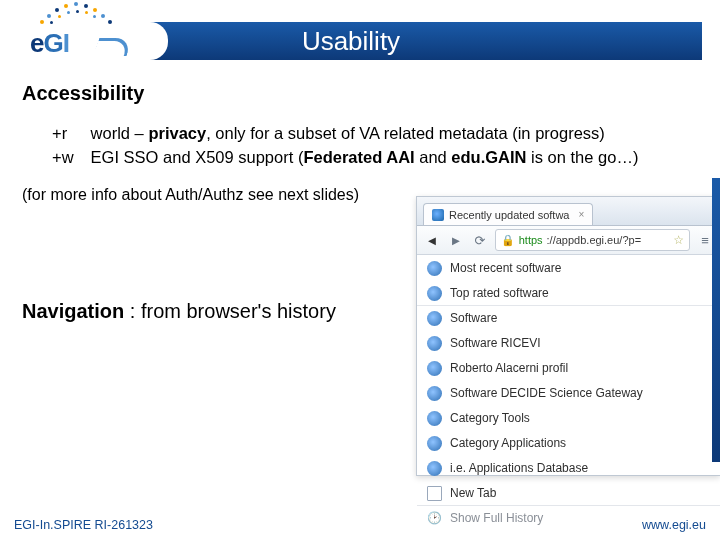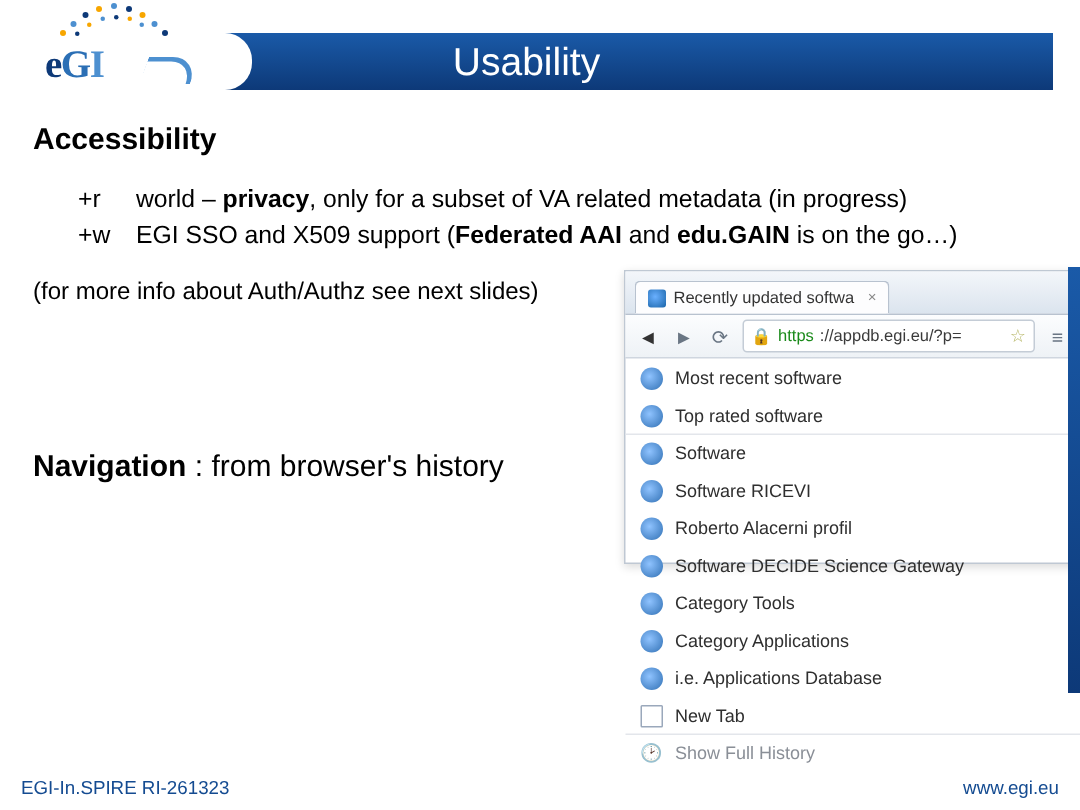--- a/index.html
+++ b/index.html
@@ -2,39 +2,39 @@
 <html><head>
 <meta charset="utf-8">
 <style>
   * { box-sizing: border-box; margin: 0; padding: 0; }
   body { width: 720px; height: 540px; font-family: Arial, Helvetica, sans-serif; background: #fff; position: relative; overflow: hidden; }
 
   .header { height: 68px; position: relative; }
   .title-band { position: absolute; top: 22px; left: 0; right: 18px; height: 38px; background: linear-gradient(#1a5aa8,#0d3978); display: flex; align-items: center; justify-content: center; }
   .title-band span { color: #fff; font-size: 26px; font-weight: 400; }
 
-  .logo-wrap { position: absolute; top: 0; left: 0; width: 140px; height: 68px; background: #fff; z-index: 2; font-family: Liberation Serif, serif; }
+  .logo-wrap { position: absolute; top: 0; left: 0; width: 140px; height: 68px; background: #fff; z-index: 2; }
   .logo-tab { position: absolute; top: 22px; left: 130px; width: 38px; height: 38px; background: #fff; border-radius: 0 18px 18px 0; z-index: 2; }
   .dots { position: absolute; top: 2px; left: 38px; width: 80px; height: 26px; }
   .dots span { position: absolute; width: 4px; height: 4px; border-radius: 50%; }
   .egi-text { position: absolute; top: 28px; left: 30px; font-size: 26px; font-weight: 700; color: #0d3978; letter-spacing: -1px; }
   .egi-text .g { color: #2b6fb5; }
   .egi-text .i { color: #4d90d0; }
   .swoosh { position: absolute; top: 38px; left: 96px; width: 34px; height: 18px; border: 3px solid #4d90d0; border-left: none; border-bottom: none; border-radius: 0 20px 0 0; transform: skewX(-20deg); }
 
   .content { padding: 14px 22px 0 22px; position: relative; }
   .h2 { font-size: 20px; font-weight: 700; margin-bottom: 17px; display: block; }
   .bullets { margin-left: 30px; font-size: 16.5px; line-height: 1.45; }
   .bullets p span.tag { font-family: Arial; display: inline-block; width: 34px; }
   .b1 strong { font-weight: 700; }
   .note { font-size: 16px; margin-top: 16px; display: block; }
   .nav { font-size: 20px; margin-top: 96px; display: block; }
   .nav strong { font-weight: 700; }
 
-  .browser { position: absolute; top: 180px; right: 0; width: 304px; height: 196px; background: #fff; border: 1px solid #bfc8d3; border-right: none; font-size: 11px; color: #333; box-shadow: 0 2px 6px rgba(0,0,0,.15); }
+  .browser { position: absolute; top: 196px; right: 0; width: 304px; height: 280px; background: #fff; border: 1px solid #bfc8d3; border-right: none; font-size: 11px; color: #333; box-shadow: 0 2px 6px rgba(0,0,0,.15); }
   .btabs { height: 28px; background: linear-gradient(#f3f6fa,#dbe4ee); display: flex; align-items: flex-end; padding-left: 6px; }
   .btab { background: #fdfdfe; border: 1px solid #b8c2cf; border-bottom: none; border-radius: 4px 4px 0 0; padding: 4px 8px; display: flex; align-items: center; gap: 5px; height: 22px; }
   .btab .x { color: #888; font-size: 10px; margin-left: 4px; }
   .bfav { width: 12px; height: 12px; background: radial-gradient(circle at 40% 40%, #6ab0ff, #1964a8); border-radius: 2px; }
   .burl { height: 30px; border-top: 1px solid #b8c2cf; border-bottom: 1px solid #cfd6df; background: linear-gradient(#fcfdfe,#eef2f6); display: flex; align-items: center; padding: 0 6px; gap: 6px; }
   .bback, .bfwd, .breload { width: 18px; height: 18px; display: flex; align-items: center; justify-content: center; color: #6a7684; font-size: 13px; }
   .bback { color: #333; }
   .bfield { flex: 1; height: 22px; background: #fff; border: 1px solid #c4ccd6; border-radius: 3px; display: flex; align-items: center; padding: 0 5px; gap: 4px; font-size: 11px; color: #3a3a3a; overflow: hidden; white-space: nowrap; }
   .lock { color: #3cae3c; font-size: 11px; }
   .https { color: #1a8a1a; }

